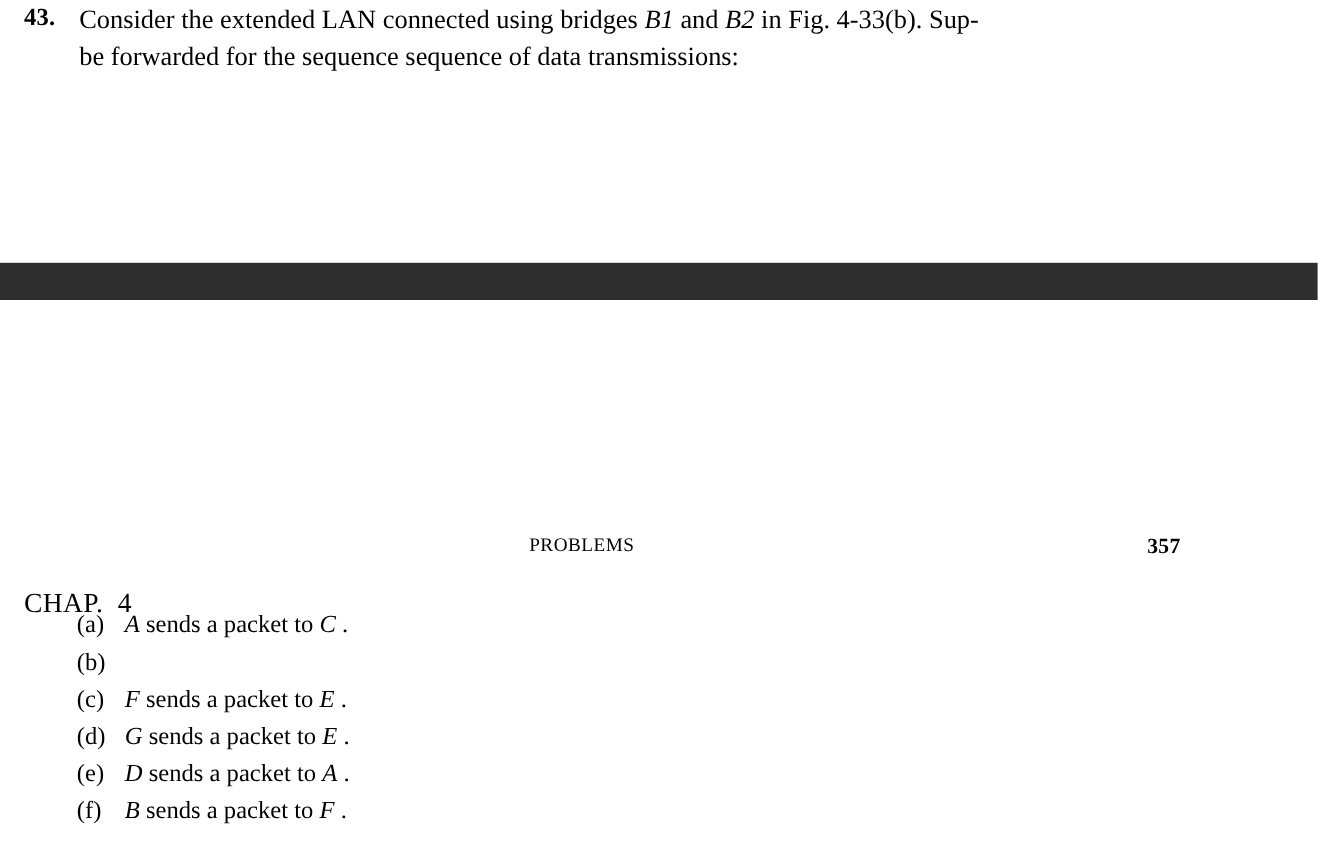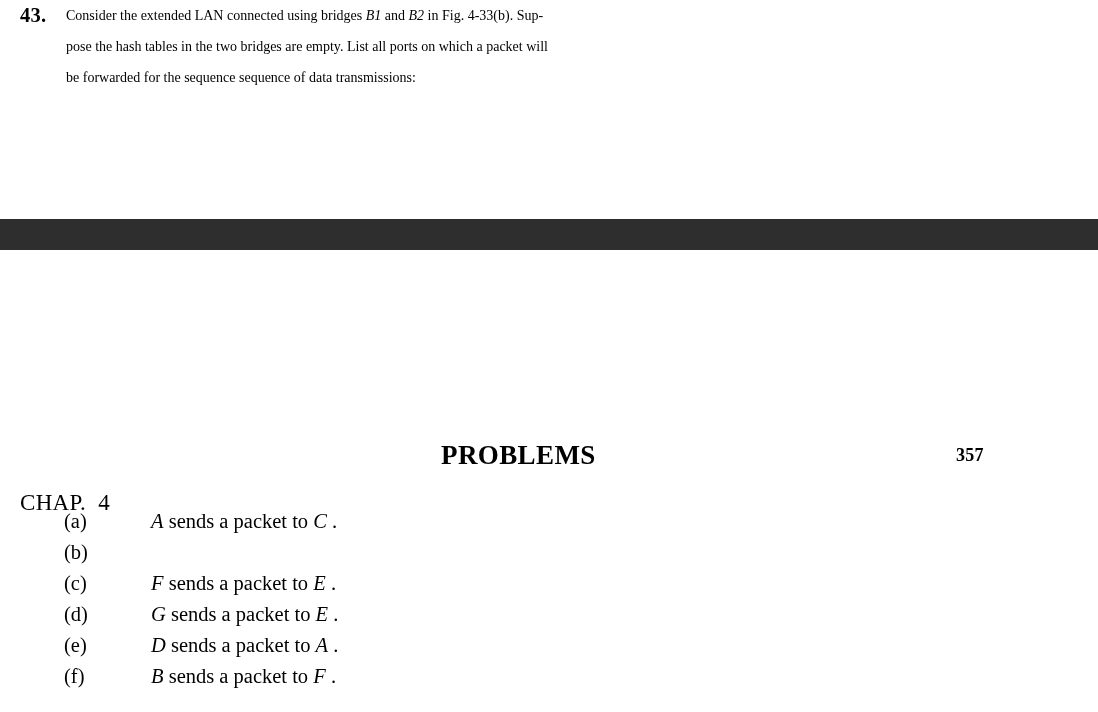--- a/index.html
+++ b/index.html
@@ -32,21 +32,21 @@
     box-sizing: border-box;
     padding-left: 20px;
     font-weight: bold;
     font-size: 20.5px;
     line-height: 31px;
     flex: 0 0 66px;
     letter-spacing: 0.2px;
   }
   .problem-text {
     flex: 1 1 auto;
-    font-size: 14px;
+    font-size: 22px;
     line-height: 31px;
     text-align: justify;
     text-align-last: left;
     padding-right: 78px;
     -webkit-hyphens: none;
     hyphens: none;
   }
   .problem-text .ln {
     display: block;
     white-space: nowrap;
@@ -80,24 +80,23 @@
     font-size: 23px;
     line-height: 34px;
     letter-spacing: 0.3px;
     white-space: pre;
     margin-top: 48px;
   }
   .rh-center {
     position: absolute;
     left: 441px;
     top: 0;
-    font-size: 27px;
+    font-size: 16px;
     line-height: 34px;
     letter-spacing: 0.4px;
-    font-weight: bold;
   }
   .rh-page {
     position: absolute;
     left: 956px;
     top: 0;
     font-size: 18px;
     line-height: 34px;
     font-weight: bold;
     letter-spacing: 0.3px;
   }
@@ -117,32 +116,30 @@
     line-height: 31px;
     padding-left: 64px;
   }
   .answer-marker {
     flex: 0 0 auto;
     width: 40px;
   }
   .answer-text {
     flex: 0 0 auto;
     white-space: pre;
-    margin-left: 47px;
   }
 </style>
 </head>
 <body>
 
 <div class="problem-block">
   <div class="problem-row">
     <div class="problem-number">43.</div>
     <div class="problem-text">
       <span class="ln"><span>Consider the extended LAN connected using bridges </span><em class="it">B1</em><span> and </span><em class="it">B2</em><span> in Fig. 4-33(b). Sup-</span></span>
-      <span class="ln">pose the hash tables in the two bridges are empty. List all ports on which a packet will</span>
       <span class="ln">be forwarded for the sequence sequence of data transmissions:</span>
     </div>
   </div>
 </div>
 
 <div class="dark-band"></div>
 
 <div class="running-head">
   <div class="rh-chap">CHAP.  4</div>
   <div class="rh-center">PROBLEMS</div>

